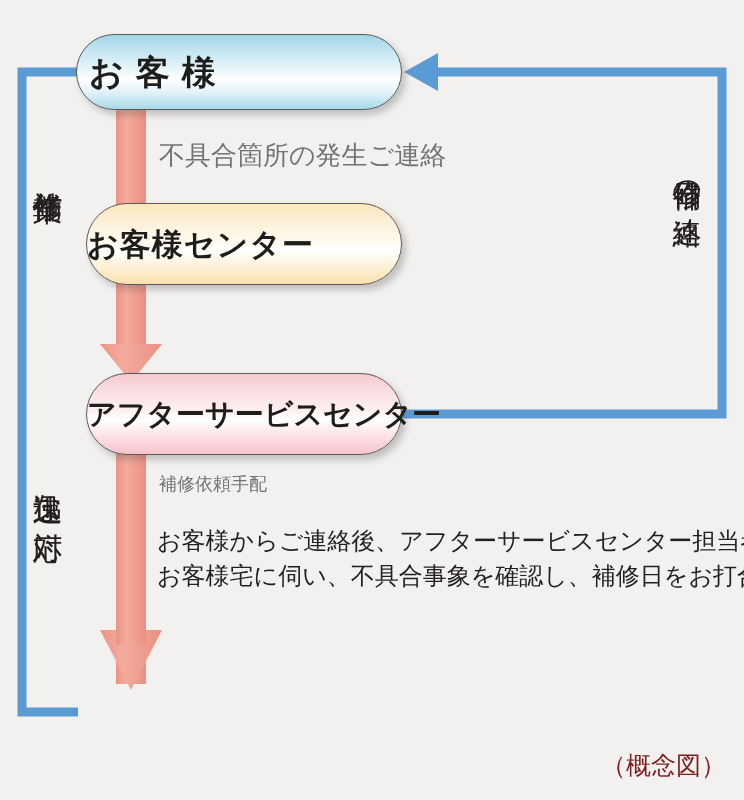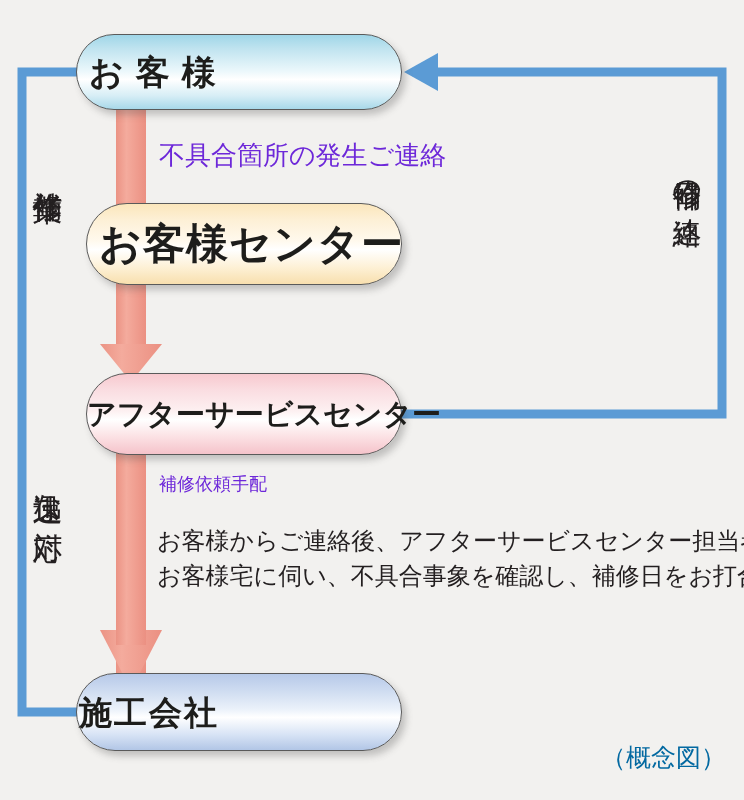--- a/index.html
+++ b/index.html
@@ -55,23 +55,22 @@
     text-indent: 12px;
   }
 
   #node-center {
     left: 86px; top: 203px; width: 316px; height: 82px;
     background: linear-gradient(to bottom,
         #fbe6bb 0%, #fdf0d6 20%, #fff9ed 46%, #ffffff 57%,
         #fdf0d4 80%, #f8dfae 100%);
   }
   #node-center .node-label {
-    font-size: 42px;
+    font-size: 31px;
     letter-spacing: 1px;
-    margin-left: 12px;
   }
 
   #node-aftersvc {
     left: 86px; top: 373px; width: 316px; height: 82px;
     background: linear-gradient(to bottom,
         #f7c9cf 0%, #fadde1 20%, #fdf0f1 46%, #ffffff 57%,
         #fbdfe2 80%, #f5c3ca 100%);
   }
   #node-aftersvc .node-label {
     font-size: 29px;
@@ -86,21 +85,21 @@
   }
   #node-builder .node-label {
     font-size: 33px;
     letter-spacing: 2px;
     text-indent: 2px;
   }
 
   
   .caption {
     position: absolute;
-    color: #6d28d9;
+    color: #737373;
     white-space: nowrap;
   }
   #caption-report {
     left: 159px; top: 138px;
     font-size: 26px;
   }
   #caption-arrange {
     left: 159px; top: 472px;
     font-size: 18px;
   }
@@ -124,23 +123,23 @@
     line-height: 1.02;
     letter-spacing: 1px;
     white-space: nowrap;
   }
   #vcap-repairwork { left: 32px; top: 168px; }
   #vcap-fastresponse { left: 32px; top: 470px; }
   #vcap-repairdate { left: 672px; top: 158px; font-size: 29px; }
 
   #figure-note {
     position: absolute;
-    right: 18px; bottom: 26px;
+    right: 18px; bottom: 18px;
     font-size: 25px;
-    color: #0369a1;
+    color: #7f1d1d;
     white-space: nowrap;
   }
 </style>
 </head>
 <body>
 
 <div id="stage">
 
   <svg id="wires" viewBox="0 0 744 800" width="744" height="800" xmlns="http://www.w3.org/2000/svg">
     <defs>
@@ -175,23 +174,20 @@
   </div>
 
   <div class="node" id="node-center">
     <span class="node-label">お客様センター</span>
   </div>
 
   <div class="node" id="node-aftersvc">
     <span class="node-label">アフターサービスセンター</span>
   </div>
 
-  <div class="node" id="node-builder">
-    <span class="node-label">施工会社</span>
-  </div>
 
   <div class="caption" id="caption-report">不具合箇所の発生ご連絡</div>
 
   <div class="caption" id="caption-arrange">補修依頼手配</div>
 
   <div id="paragraph">
     <div>お客様からご連絡後、アフターサービスセンター担当者が</div>
     <div>お客様宅に伺い、不具合事象を確認し、補修日をお打合せ</div>
   </div>
 

